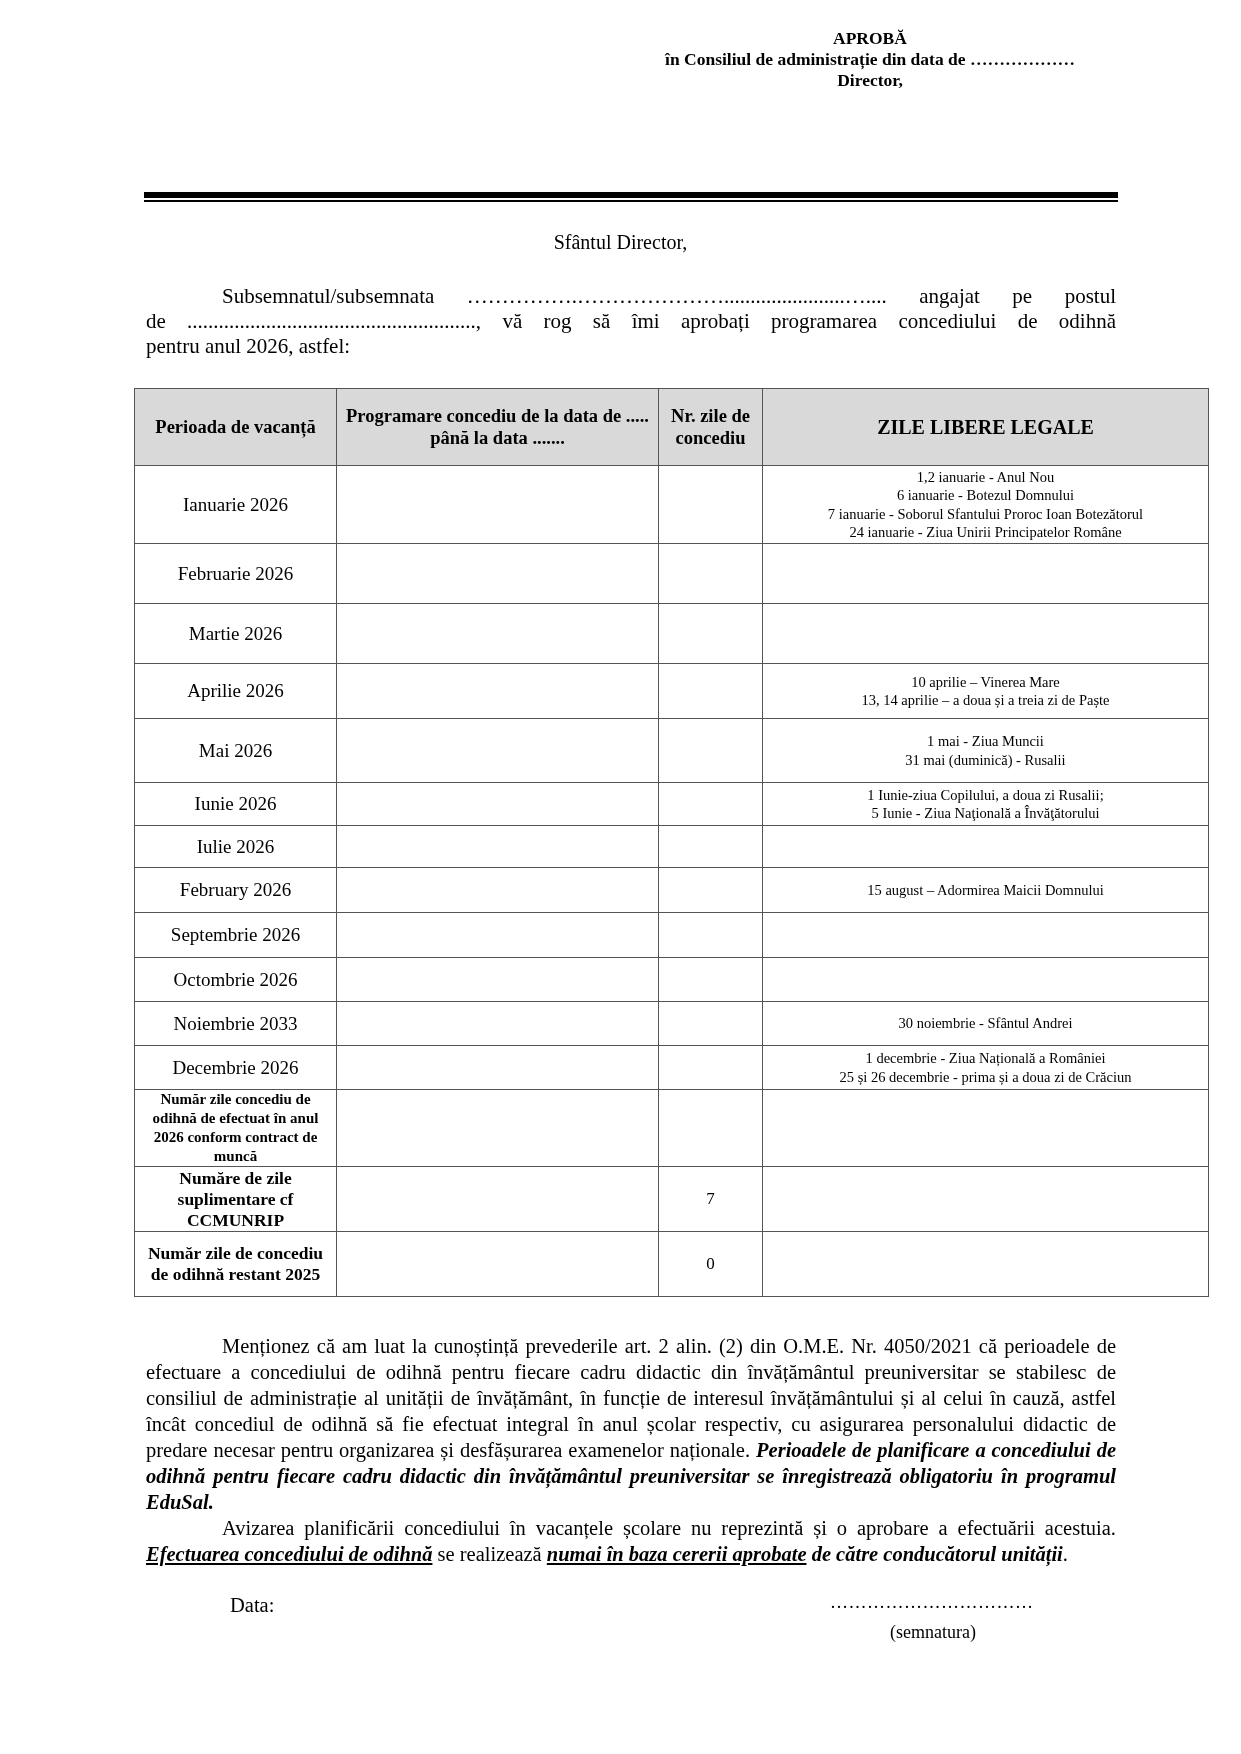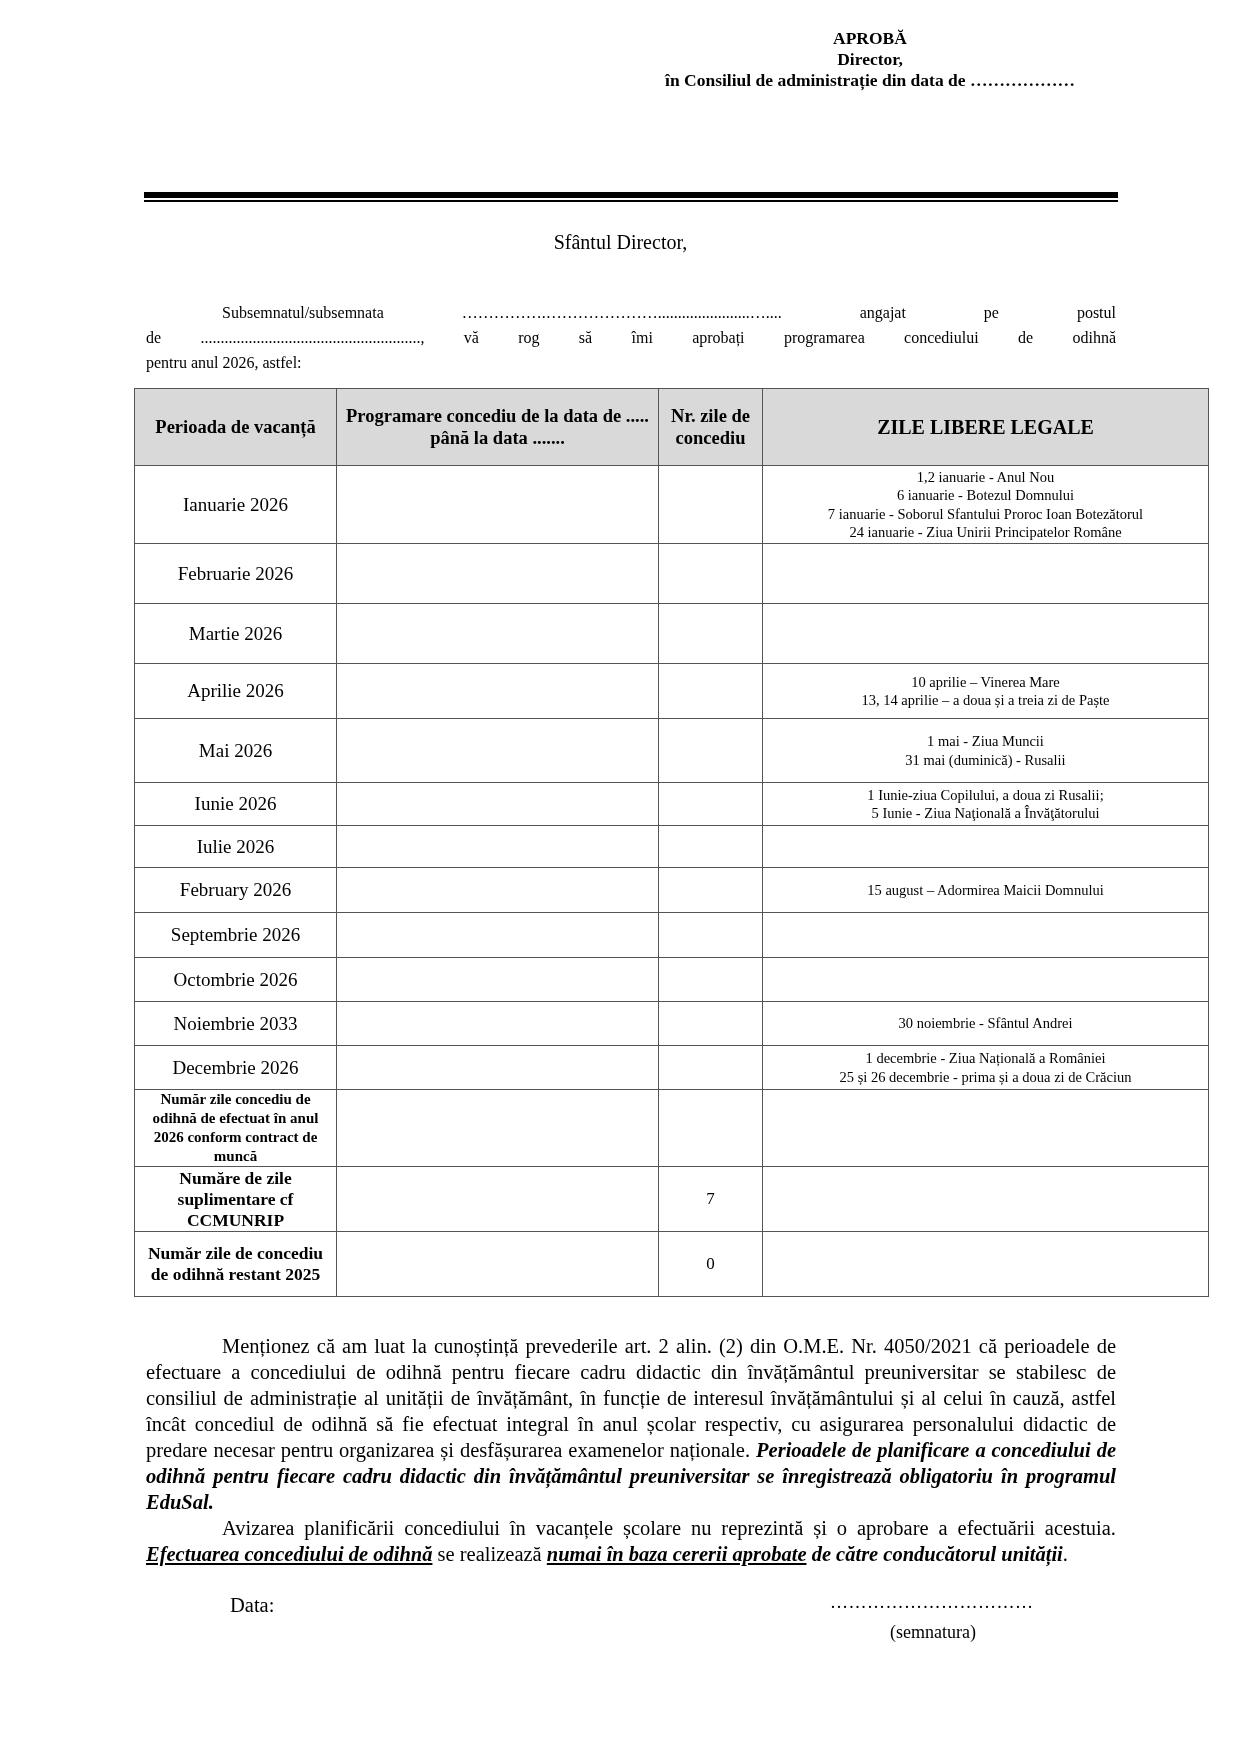--- a/index.html
+++ b/index.html
@@ -4,21 +4,21 @@
 <style>
   html, body { margin: 0; padding: 0; background: #ffffff; }
   body { width: 1241px; height: 1754px; position: relative; overflow: hidden;
          font-family: "Liberation Serif", "DejaVu Serif", serif; color: #000; }
   .approval { position: absolute; left: 600px; top: 28px; width: 540px; text-align: center;
               font-weight: bold; font-size: 17.5px; line-height: 21px; }
   .approval div { white-space: nowrap; }
   .rule-thick { position: absolute; left: 144px; top: 192px; width: 974px; height: 6px; background: #000; }
   .rule-thin  { position: absolute; left: 144px; top: 200px; width: 974px; height: 2px; background: #000; }
   .salutation { position: absolute; left: 0; width: 1241px; top: 231px; text-align: center; font-size: 20px; }
-  .intro { position: absolute; left: 146px; top: 284px; width: 970px; font-size: 16px; line-height: 25px; text-align: justify; margin-top: 16px; }
+  .intro { position: absolute; left: 146px; top: 284px; width: 970px; font-size: 21px; line-height: 25px; text-align: justify; }
   .intro p { margin: 0; }
   .indent { display: inline-block; width: 76px; }
   .just-line { text-align-last: justify; }
 
   table.plan { position: absolute; left: 134px; top: 388px; width: 1074px; border-collapse: collapse;
                table-layout: fixed; }
   table.plan td, table.plan th { border: 1.5px solid #555; padding: 0 3px; text-align: center; vertical-align: middle; }
   table.plan th { background: #d9d9d9; font-weight: bold; font-size: 18.5px; line-height: 22px; }
   table.plan th.zile { font-size: 20px; }
   td.month { font-size: 19px; }
@@ -34,22 +34,22 @@
   .bu { font-weight: bold; font-style: italic; text-decoration: underline; }
   .sig-date { position: absolute; left: 230px; top: 1594px; font-size: 20.5px; }
   .sig-dots { position: absolute; left: 830px; top: 1592px; font-size: 18px; letter-spacing: 0.5px; }
   .sig-label { position: absolute; left: 890px; top: 1622px; font-size: 18px; }
 </style>
 </head>
 <body>
 
 <div class="approval">
   <div>APROBĂ</div>
+  <div>în Consiliul de administrație din data de ………………</div>
   <div>Director,</div>
-  <div>în Consiliul de administrație din data de ………………</div>
 </div>
 
 <div class="rule-thick"></div>
 <div class="rule-thin"></div>
 
 <div class="salutation">Sfântul Director,</div>
 
 <div class="intro">
   <p class="just-line"><span class="indent"></span><span>Subsemnatul/subsemnata …………….………………….......................….... angajat pe postul</span></p>
   <p class="just-line">de ......................................................., vă rog să îmi aprobați programarea concediului de odihnă</p>

